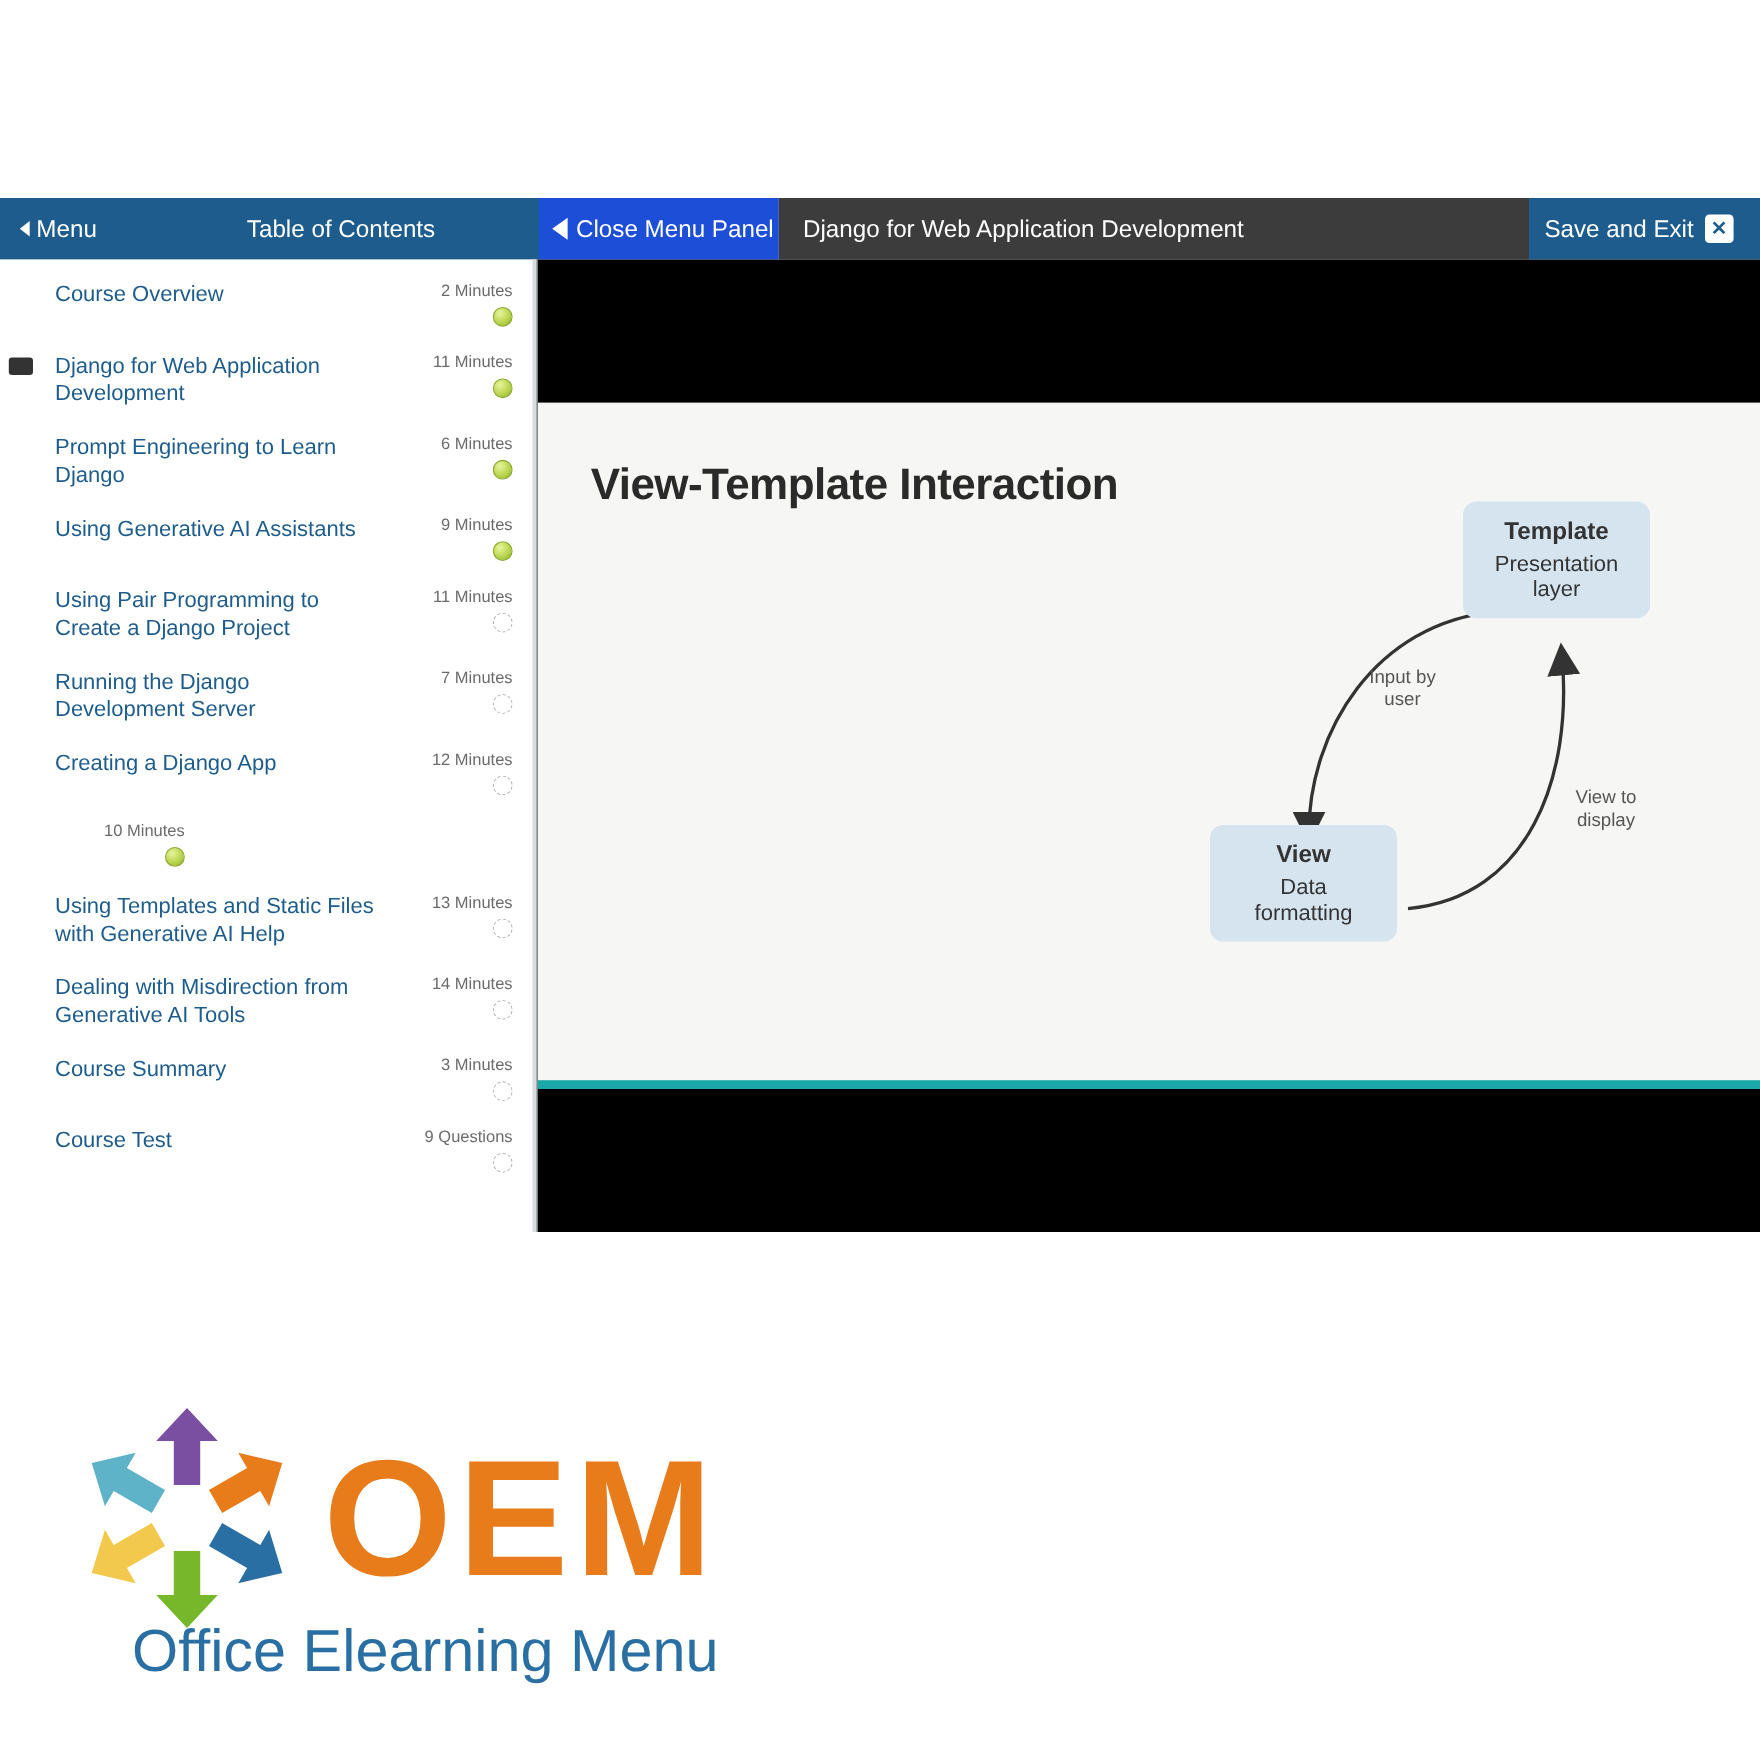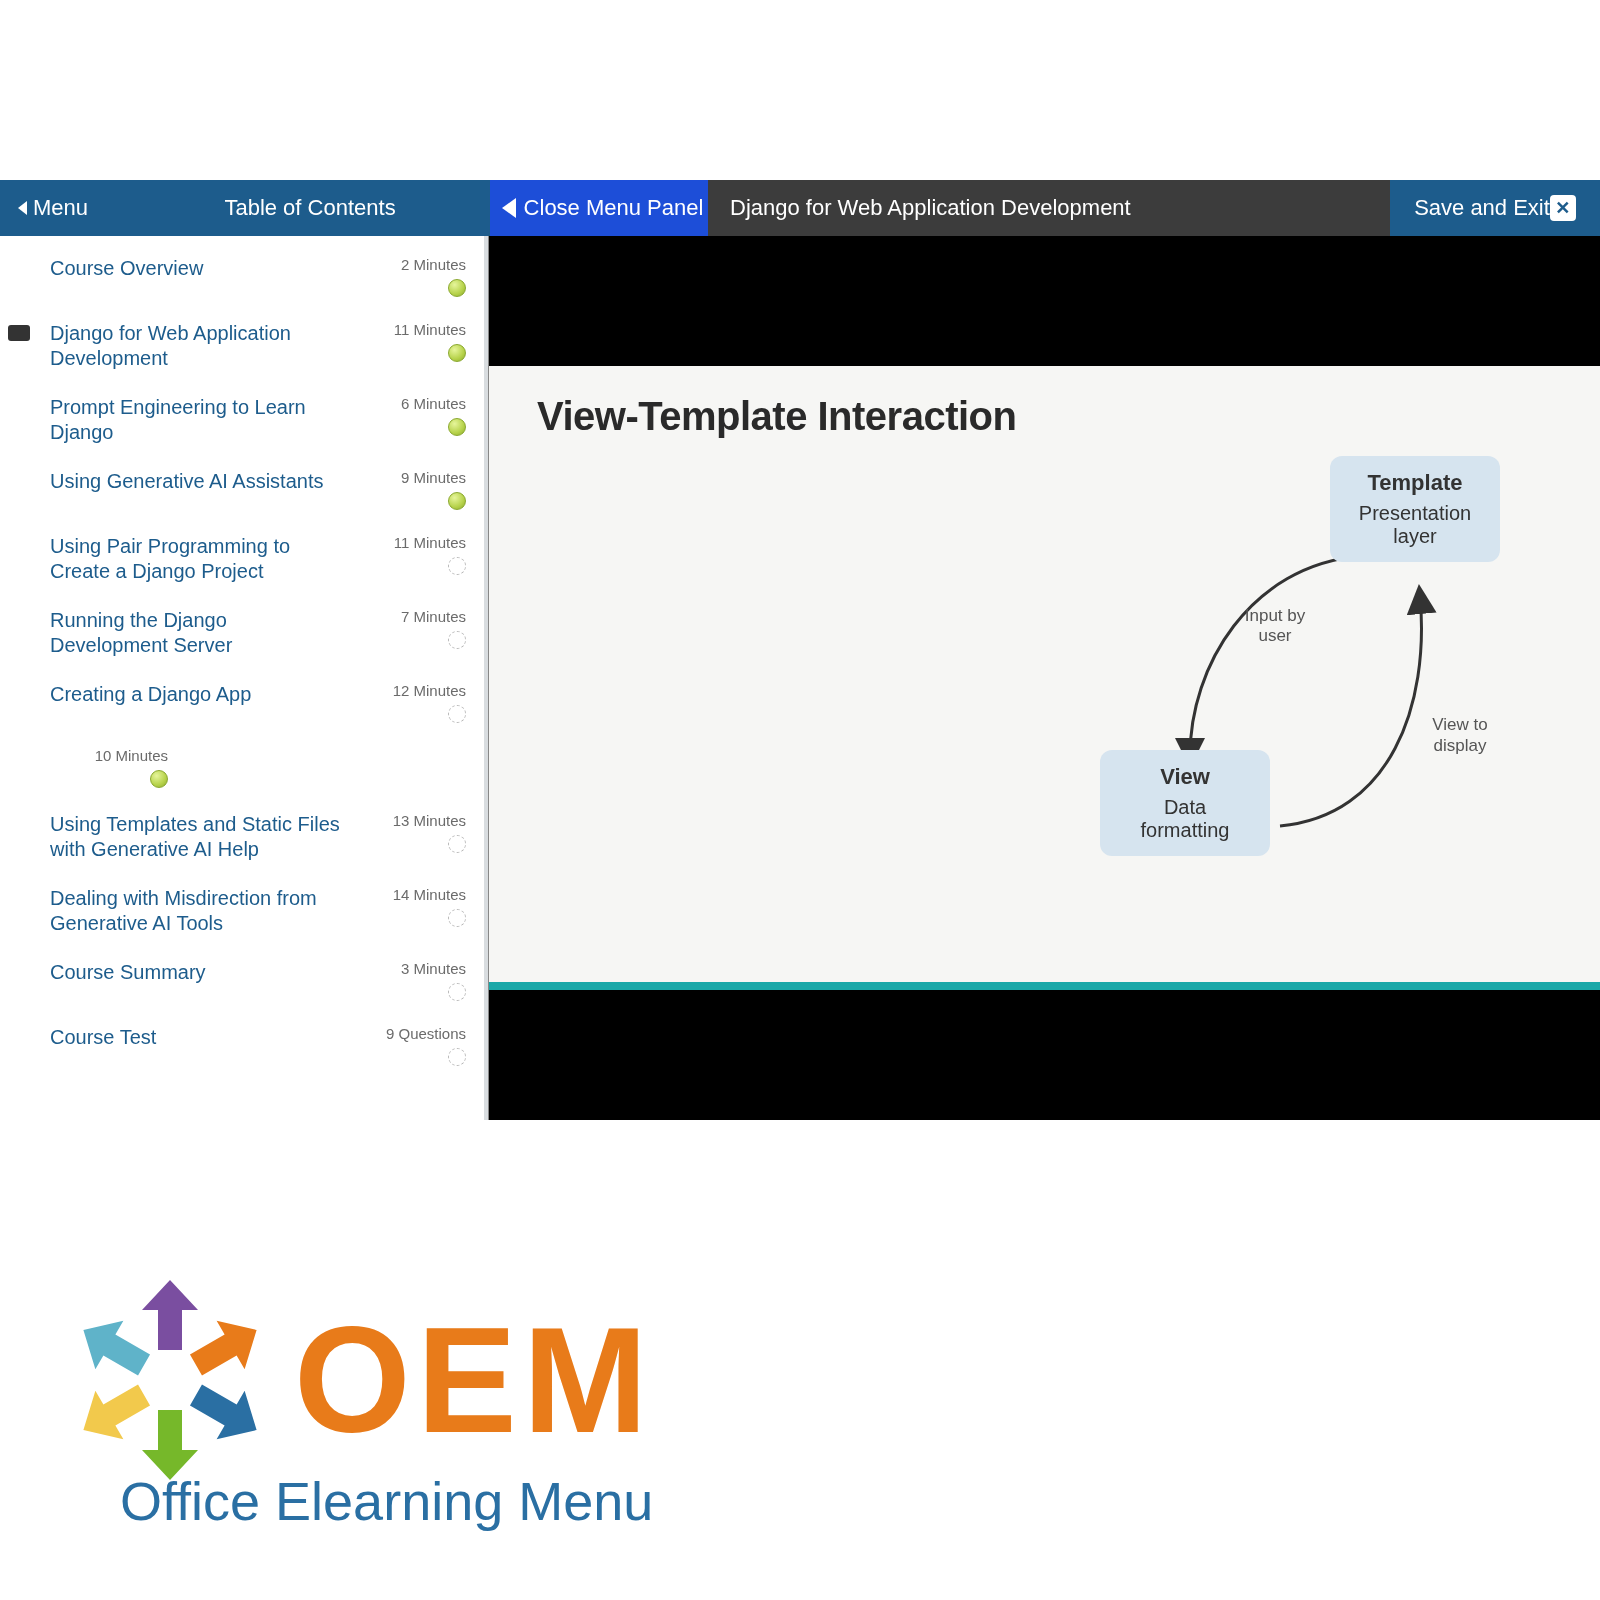--- a/index.html
+++ b/index.html
@@ -64,22 +64,23 @@
   }
   .seg-title {
     background: #3c3c3c;
     flex: 1;
     padding: 0 22px;
     font-weight: 400;
   }
   .seg-save {
     background: #1d5c8c;
     width: 210px;
-    justify-content: center;
+    justify-content: flex-start;
     padding: 0 14px;
+    gap: 10px;
     cursor: pointer;
   }
   .close-box {
     width: 26px; height: 26px;
     background: #fff;
     color: #1d5c8c;
     border-radius: 4px;
     display: flex; align-items: center; justify-content: center;
     font-weight: bold;
     font-size: 18px;
@@ -152,21 +153,21 @@
     flex: 1;
     background: #000;
     display: flex;
     flex-direction: column;
     border-left: 1px solid #888;
   }
   .black-top { flex: 0 0 130px; }
   .slide {
     flex: 1;
     background: #f6f6f4;
-    padding: 28px 48px 0 48px;
+    padding: 53px 48px 0 48px;
     position: relative;
     border-bottom: 8px solid #1aa8a8;
   }
   .slide h1 {
     font-size: 40px;
     font-weight: 800;
     color: #2a2a2a;
     letter-spacing: -0.5px;
   }
   .black-bottom { flex: 0 0 130px; }

